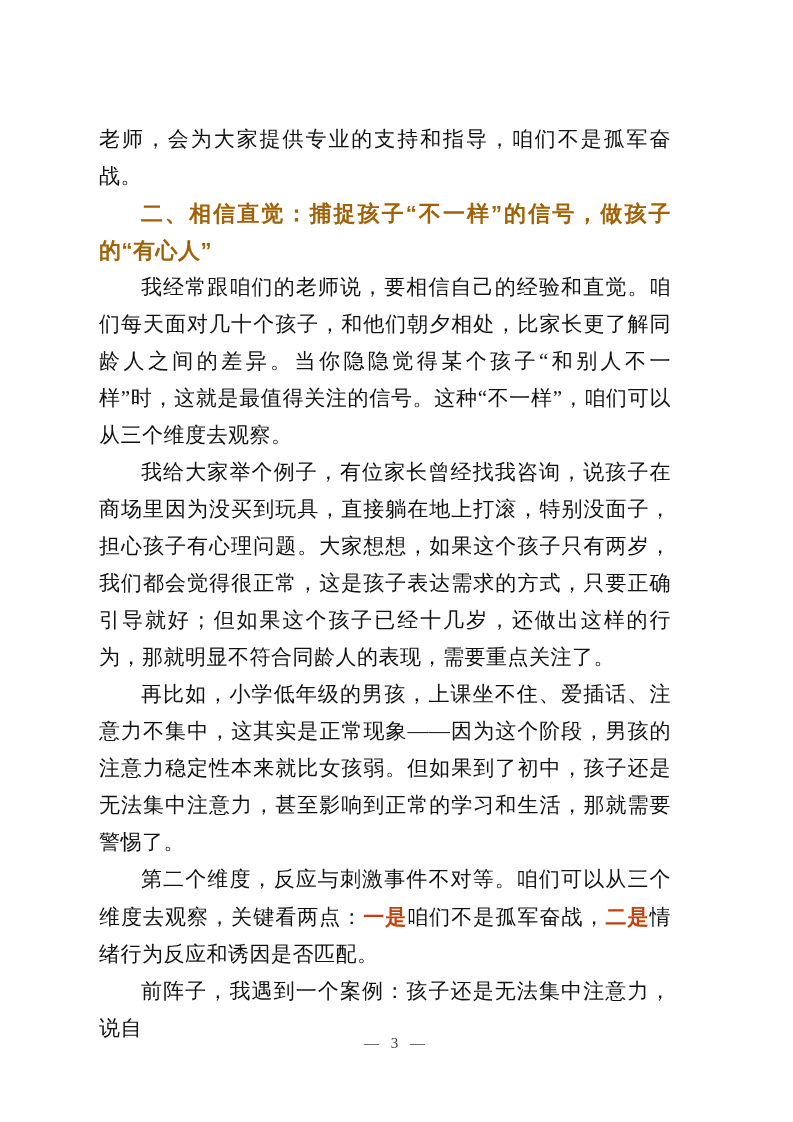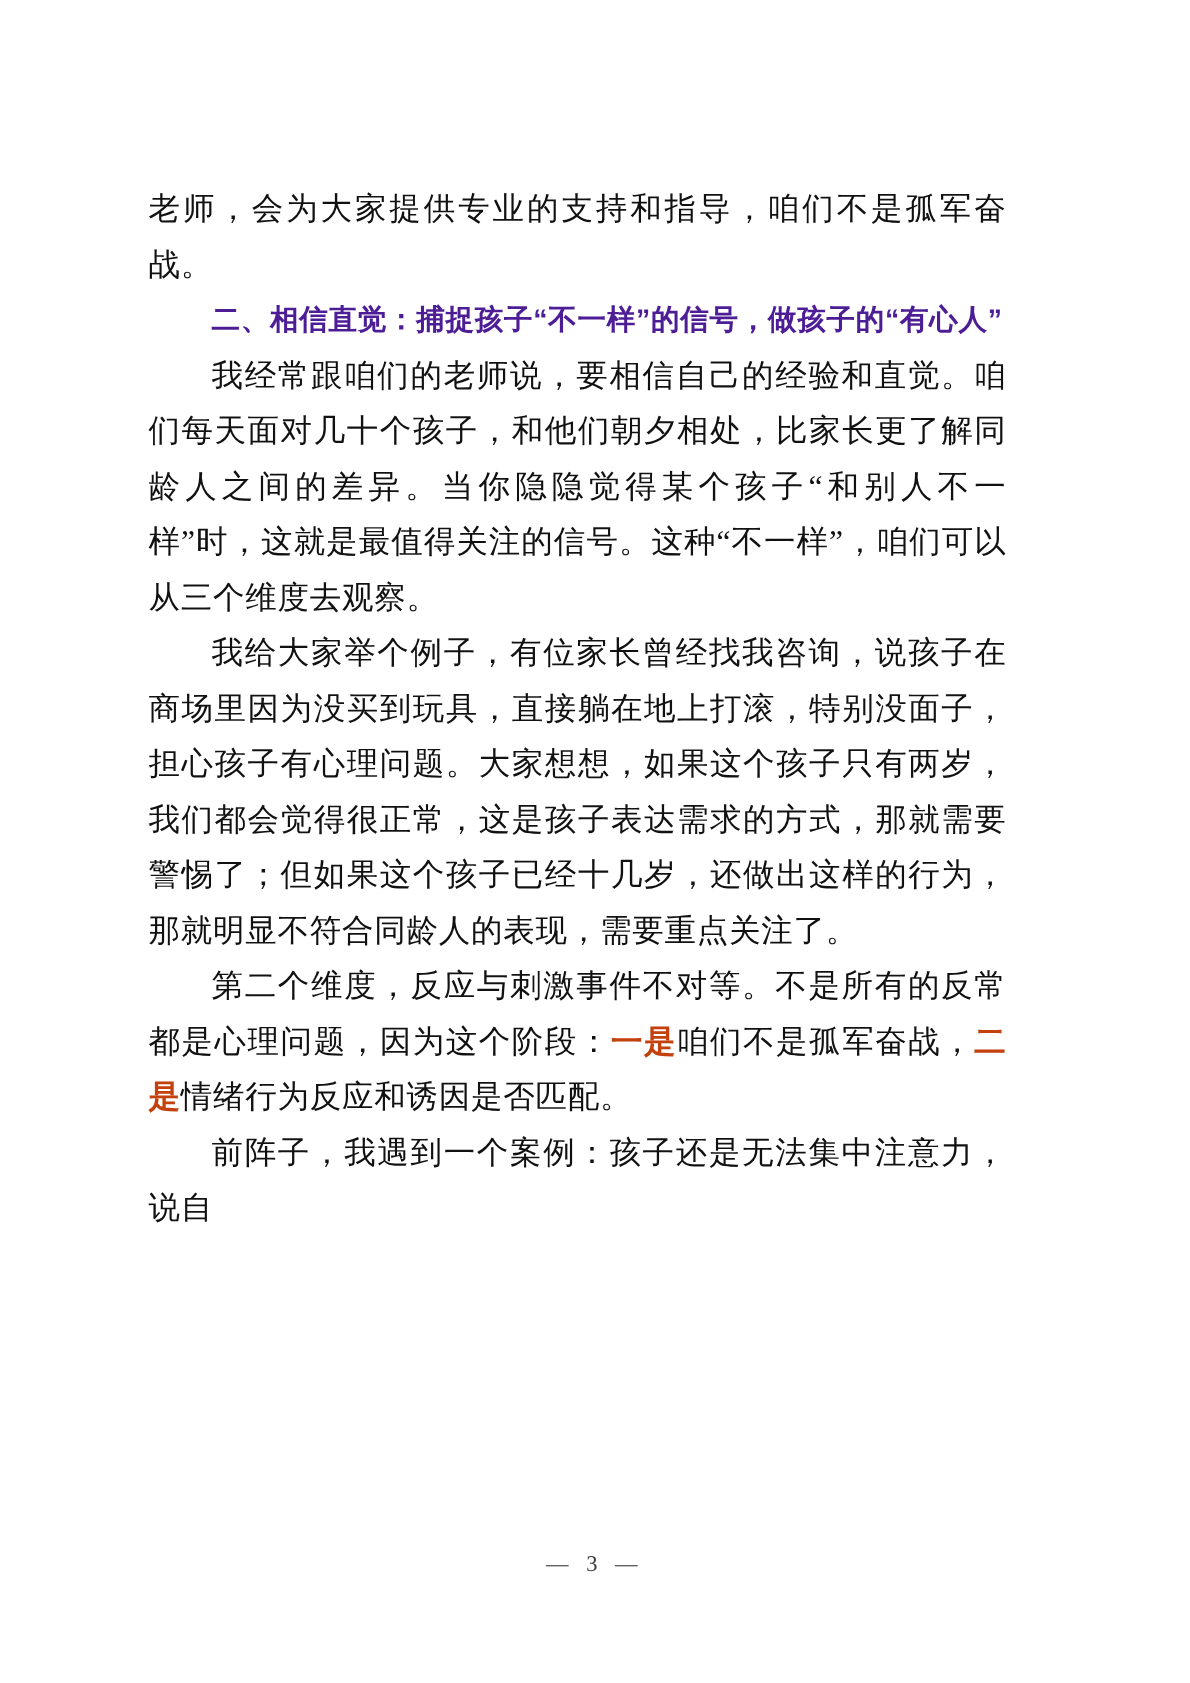--- a/index.html
+++ b/index.html
@@ -38,28 +38,28 @@
     text-justify: inter-character;
     text-indent: 42px;
     font-family: "Liberation Serif", "DejaVu Serif", serif;
     color: #111111;
   }
   .doc-content p.continuation {
     text-indent: 0;
   }
   .doc-content h2 {
     margin: 0;
-    font-size: 19px;
+    font-size: 22px;
     line-height: 37px;
     letter-spacing: 0.5px;
     font-weight: bold;
     text-align: justify;
     text-indent: 42px;
     font-family: "Liberation Sans", "DejaVu Sans", sans-serif;
-    color: #4c1d95;
+    color: #a16207;
   }
   .doc-content b.emph {
     font-family: "Liberation Sans", "DejaVu Sans", sans-serif;
     font-weight: bold;
     color: #c2410c;
   }
   .page-footer {
     position: absolute;
     left: 0;
     top: 1033px;
@@ -73,19 +73,20 @@
   }
 </style>
 </head>
 <body>
 
 <div class="doc-page">
   <div class="doc-content">
     <p class="continuation">老师，会为大家提供专业的支持和指导，咱们不是孤军奋战。</p>
     <h2>二、相信直觉：捕捉孩子“不一样”的信号，做孩子的“有心人”</h2>
     <p>我经常跟咱们的老师说，要相信自己的经验和直觉。咱们每天面对几十个孩子，和他们朝夕相处，比家长更了解同龄人之间的差异。当你隐隐觉得某个孩子“和别人不一样”时，这就是最值得关注的信号。这种“不一样”，咱们可以从三个维度去观察。</p>
-    <p>我给大家举个例子，有位家长曾经找我咨询，说孩子在商场里因为没买到玩具，直接躺在地上打滚，特别没面子，担心孩子有心理问题。大家想想，如果这个孩子只有两岁，我们都会觉得很正常，这是孩子表达需求的方式，那就需要警惕了；但如果这个孩子已经十几岁，还做出这样的行为，那就明显不符合同龄人的表现，需要重点关注了。</p>
-    <p><span>第二个维度，反应与刺激事件不对等。不是所有的反常都是心理问题，因为这个阶段：</span><b class="emph">一是</b><span>咱们不是孤军奋战，</span><b class="emph">二是</b><span>情绪行为反应和诱因是否匹配。</span></p>
+    <p>我给大家举个例子，有位家长曾经找我咨询，说孩子在商场里因为没买到玩具，直接躺在地上打滚，特别没面子，担心孩子有心理问题。大家想想，如果这个孩子只有两岁，我们都会觉得很正常，这是孩子表达需求的方式，只要正确引导就好；但如果这个孩子已经十几岁，还做出这样的行为，那就明显不符合同龄人的表现，需要重点关注了。</p>
+    <p>再比如，小学低年级的男孩，上课坐不住、爱插话、注意力不集中，这其实是正常现象——因为这个阶段，男孩的注意力稳定性本来就比女孩弱。但如果到了初中，孩子还是无法集中注意力，甚至影响到正常的学习和生活，那就需要警惕了。</p>
+    <p><span>第二个维度，反应与刺激事件不对等。咱们可以从三个维度去观察，关键看两点：</span><b class="emph">一是</b><span>咱们不是孤军奋战，</span><b class="emph">二是</b><span>情绪行为反应和诱因是否匹配。</span></p>
     <p>前阵子，我遇到一个案例：孩子还是无法集中注意力，说自</p>
   </div>
 
   <div class="page-footer">— 3 —</div>
 </div>
 
 </body></html>

